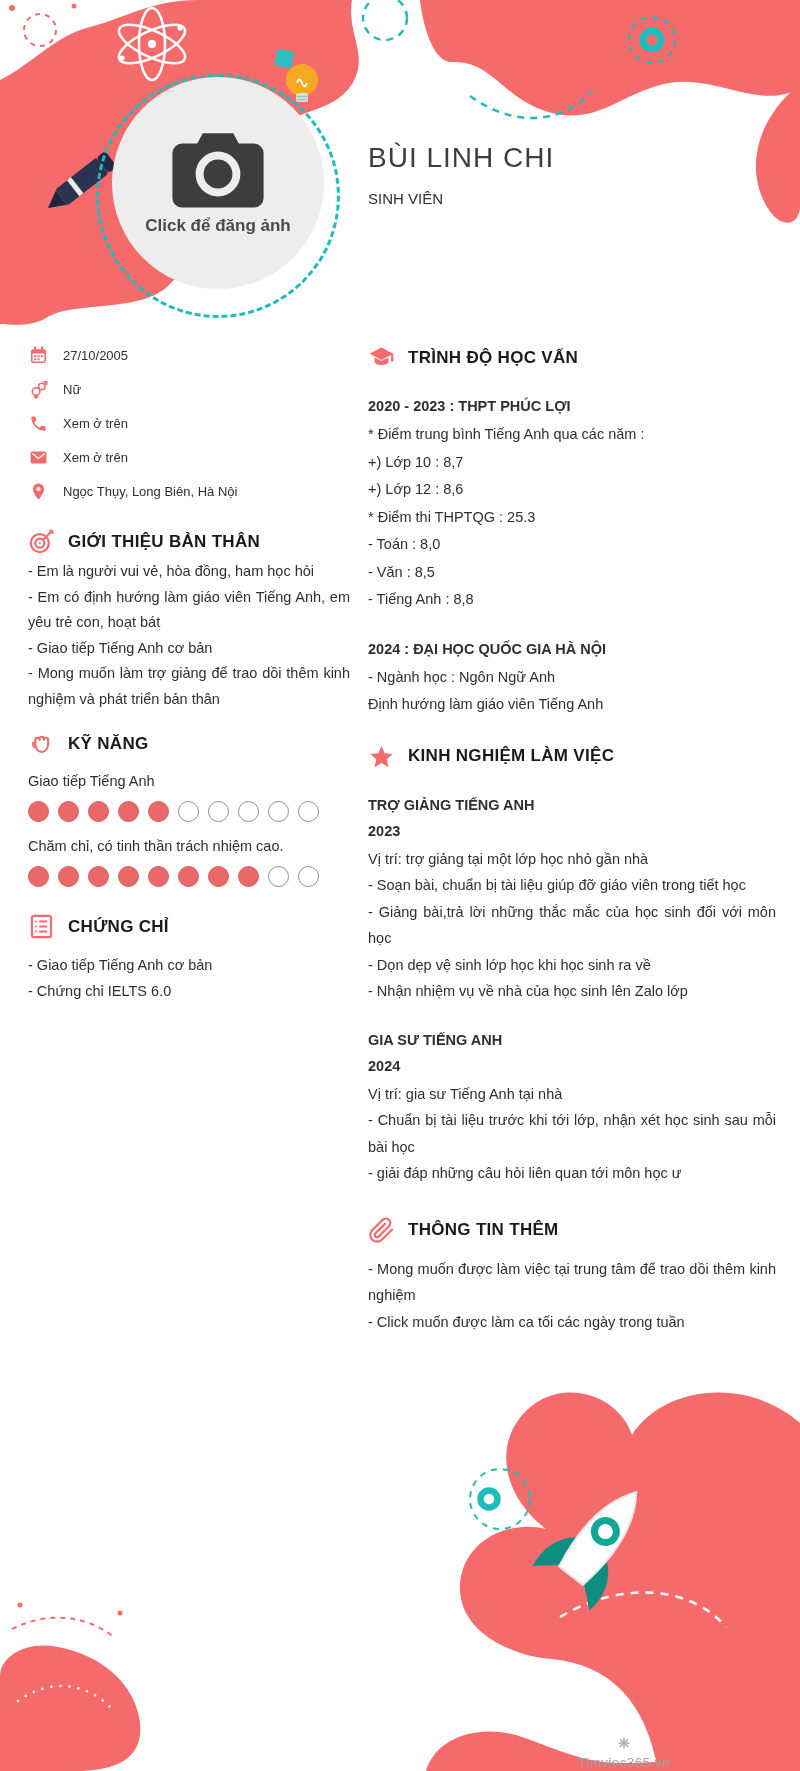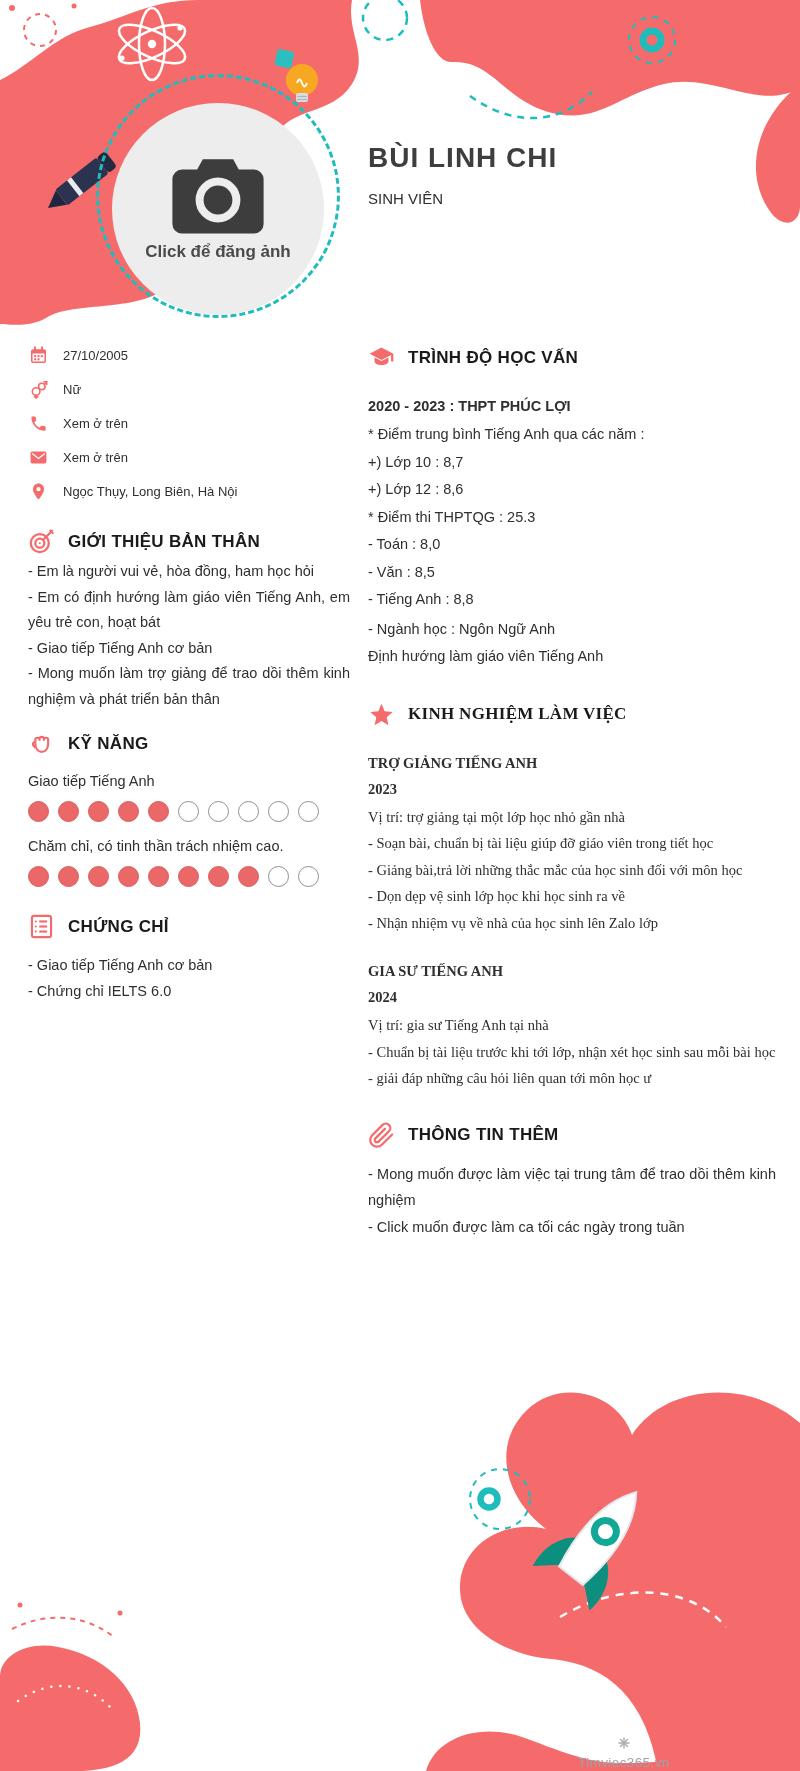--- a/index.html
+++ b/index.html
@@ -4,29 +4,29 @@
 <style>
   html,body{margin:0;padding:0;background:#ffffff;}
   .page{position:relative;width:800px;height:1771px;overflow:hidden;background:#fff;
         font-family:"Liberation Sans","DejaVu Sans",sans-serif;color:#2f2f2f;}
   .deco{position:absolute;left:0;z-index:0;pointer-events:none;}
   .deco-top{top:0;}
   .deco-bottom{bottom:0;}
 
   
   .photo-wrap{position:absolute;left:96px;top:74px;width:244px;height:244px;border:3px dashed #1fbcbc;
-              border-radius:50%;z-index:3;display:flex;align-items:flex-end;justify-content:center;cursor:pointer;box-sizing:border-box;}
+              border-radius:50%;z-index:3;display:flex;align-items:flex-start;justify-content:center;cursor:pointer;box-sizing:border-box;}
   .photo-circle{width:212px;height:212px;border-radius:50%;background:#ededed;display:flex;flex-direction:column;
                 align-items:center;justify-content:center;gap:4px;}
   .camera svg{width:96px;height:80px;display:block;}
   .photo-caption{font-size:17px;font-weight:bold;color:#4a4a4a;margin-top:2px;}
 
   
   .name-block{position:absolute;left:368px;top:142px;z-index:2;}
-  .name-block h1{margin:0;font-size:28px;letter-spacing:1px;color:#3e3e3e;font-weight:700;}
+  .name-block h1{margin:0;font-size:28px;letter-spacing:1px;color:#3e3e3e;font-weight:400;}
   .job-title{margin-top:16px;font-size:15px;color:#2f2f2f;}
 
   
   .col-left{position:absolute;left:28px;top:344px;width:322px;z-index:2;}
   .col-right{position:absolute;left:368px;top:344px;width:408px;z-index:2;}
 
   .contact-row{display:flex;align-items:center;gap:15px;margin-bottom:12px;height:22px;font-size:13px;}
   .cicon{width:20px;display:flex;justify-content:center;}
   .cicon svg{width:19px;height:19px;}
 
@@ -45,21 +45,21 @@
   .dot.empty{background:#fff;border:1.5px solid #8f8f8f;}
   .sec-certs{margin-top:26px;}
   .cert-lines{margin-top:12px;}
   .cert-lines .line{line-height:26px;text-align:left;}
 
   .rline{font-size:14.5px;line-height:27.5px;text-align:justify;}
   .exp-lines .rline, .more-lines .rline{line-height:26.5px;}
   .entry-title{font-size:14.5px;font-weight:700;margin-top:22px;line-height:26px;}
   .entry-year{font-size:14.5px;font-weight:700;line-height:26px;}
   .entry-lines{margin-top:2px;}
-  .sec-exp{margin-top:30px;font-family:Liberation Serif, serif;}
+  .sec-exp{margin-top:24px;}
   .sec-more{margin-top:30px;}
   .more-lines{margin-top:12px;}
 
   .watermark{position:absolute;left:578px;top:1737px;z-index:4;display:flex;align-items:center;gap:6px;
              color:#9aa3ab;font-size:13.5px;letter-spacing:.4px;flex-direction:column;}
   .watermark svg{width:12px;height:12px;}
 </style>
 </head>
 <body>
 
@@ -299,20 +299,21 @@
       <div class="entry-title">2020 - 2023 : THPT PHÚC LỢI</div>
       <div class="entry-lines">
         <div class="rline">* Điểm trung bình Tiếng Anh qua các năm :</div>
         <div class="rline">+) Lớp 10 : 8,7</div>
         <div class="rline">+) Lớp 12 : 8,6</div>
         <div class="rline">* Điểm thi THPTQG : 25.3</div>
         <div class="rline">- Toán : 8,0</div>
         <div class="rline">- Văn : 8,5</div>
         <div class="rline">- Tiếng Anh : 8,8</div>
       </div>
+      <div class="entry-title">2024 : ĐẠI HỌC QUỐC GIA HÀ NỘI</div>
       <div class="entry-lines">
         <div class="rline">- Ngành học : Ngôn Ngữ Anh</div>
         <div class="rline">Định hướng làm giáo viên Tiếng Anh</div>
       </div>
     </div>
 
     <div class="sec-exp">
       <div class="section-head">
         <span class="sicon">
           <svg viewBox="0 0 24 24" fill="#f56b6b">

